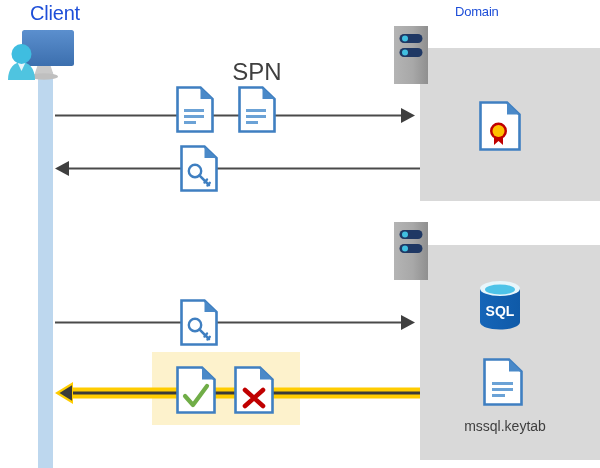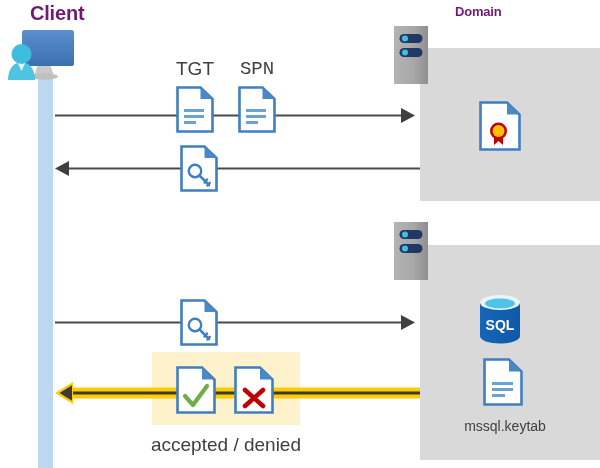--- a/index.html
+++ b/index.html
@@ -24,22 +24,22 @@
     background: #d9d9d9;
   }
 
   
   .lifeline {
     background: #bdd7ee;
   }
 
   
   .title-label {
-    font-weight: bold;
-    color: #701a75;
+    font-weight: normal;
+    color: #1d4ed8;
     line-height: 1.18;
     letter-spacing: -0.2px;
   }
   .doc-caption {
     color: #3f3f3f;
     font-weight: normal;
     text-align: center;
   }
   .plain-label {
     color: #3f3f3f;
@@ -126,21 +126,21 @@
       </linearGradient>
       <rect x="0" y="0" width="34" height="58" fill="url(#rackGrad2)"></rect>
       <rect x="5.5" y="8" width="23" height="9" rx="4.5" fill="#1f3864"></rect>
       <circle cx="11" cy="12.5" r="3" fill="#41bfe0"></circle>
       <rect x="5.5" y="22" width="23" height="9" rx="4.5" fill="#1f3864"></rect>
       <circle cx="11" cy="26.5" r="3" fill="#41bfe0"></circle>
     </svg>
   </div>
 
 
-  <div class="abs" style="left:477px; top:294px; width:46px; height:50px;">
+  <div class="abs" style="left:477px; top:280px; width:46px; height:50px;">
     <svg width="46" height="50" viewBox="0 0 46 50">
       <linearGradient id="sqlGrad" x1="0" y1="0" x2="1" y2="0">
         <stop offset="0" stop-color="#1565b8"></stop>
         <stop offset="1" stop-color="#0f5aa8"></stop>
       </linearGradient>
       <path d="M3 8 V42 C3 46.4 12 49.5 23 49.5 C34 49.5 43 46.4 43 42 V8 Z" fill="url(#sqlGrad)"></path>
       <ellipse cx="23" cy="8.5" rx="20" ry="7.5" fill="#e8f6fb"></ellipse>
       <ellipse cx="23" cy="9.5" rx="15" ry="5" fill="#4ec3e8"></ellipse>
       <text x="23" y="36" text-anchor="middle" font-family="Liberation Sans, sans-serif" font-size="14" font-weight="bold" fill="#ffffff">SQL</text>
     </svg>
@@ -167,32 +167,31 @@
 
   <div class="abs" style="left:176px; top:86px; width:38px; height:47px;">
     <svg width="38" height="47" viewBox="0 0 38 47">
       <path d="M1.5 1.5 H24.5 L36.5 13 V45.5 H1.5 Z" fill="#ffffff" stroke="#3f7fc1" stroke-width="2.6"></path>
       <path d="M24.5 1.5 L36.5 13 H24.5 Z" fill="#4a89c8"></path>
       <rect x="8" y="23" width="20" height="3" fill="#6ba2d6"></rect>
       <rect x="8" y="29" width="20" height="3" fill="#6ba2d6"></rect>
       <rect x="8" y="35" width="12" height="3" fill="#6ba2d6"></rect>
     </svg>
   </div>
-  <div class="abs doc-caption" style="left:160px; top:58px; width:70px; font-size:19px;">TGT</div>
 
   <div class="abs" style="left:238px; top:86px; width:38px; height:47px;">
     <svg width="38" height="47" viewBox="0 0 38 47">
       <path d="M1.5 1.5 H24.5 L36.5 13 V45.5 H1.5 Z" fill="#ffffff" stroke="#3f7fc1" stroke-width="2.6"></path>
       <path d="M24.5 1.5 L36.5 13 H24.5 Z" fill="#4a89c8"></path>
       <rect x="8" y="23" width="20" height="3" fill="#6ba2d6"></rect>
       <rect x="8" y="29" width="20" height="3" fill="#6ba2d6"></rect>
       <rect x="8" y="35" width="12" height="3" fill="#6ba2d6"></rect>
     </svg>
   </div>
-  <div class="abs doc-caption" style="left:222px; top:58px; width:70px; font-size:19px;font-family:Liberation Mono, monospace;">SPN</div>
+  <div class="abs doc-caption" style="left:222px; top:58px; width:70px; font-size:24px;">SPN</div>
 
   <div class="abs" style="left:55px; top:159px; width:365px; height:19px;">
     <svg width="365" height="19" viewBox="0 0 365 19">
       <line x1="14" y1="9.5" x2="365" y2="9.5" stroke="#4a4a4a" stroke-width="1.8"></line>
       <path d="M14 2 L0 9.5 L14 17 Z" fill="#3f3f3f"></path>
     </svg>
   </div>
 
   <div class="abs" style="left:180px; top:145px; width:38px; height:47px;">
     <svg width="38" height="47" viewBox="0 0 38 47">
@@ -247,15 +246,14 @@
   </div>
 
   <div class="abs" style="left:234px; top:366px; width:40px; height:48px;">
     <svg width="40" height="48" viewBox="0 0 40 48">
       <path d="M1.5 1.5 H26 L38.5 13.5 V46.5 H1.5 Z" fill="#ffffff" stroke="#3f7fc1" stroke-width="2.6"></path>
       <path d="M26 1.5 L38.5 13.5 H26 Z" fill="#4a89c8"></path>
       <path d="M11 24 L29 40 M29 24 L11 40" fill="none" stroke="#c00000" stroke-width="4.6" stroke-linecap="round"></path>
     </svg>
   </div>
 
-  <div class="abs plain-label" style="left:126px; top:434px; width:200px; text-align:center; font-size:19px;">accepted / denied</div>
 
 </div>
 
 </body></html>

